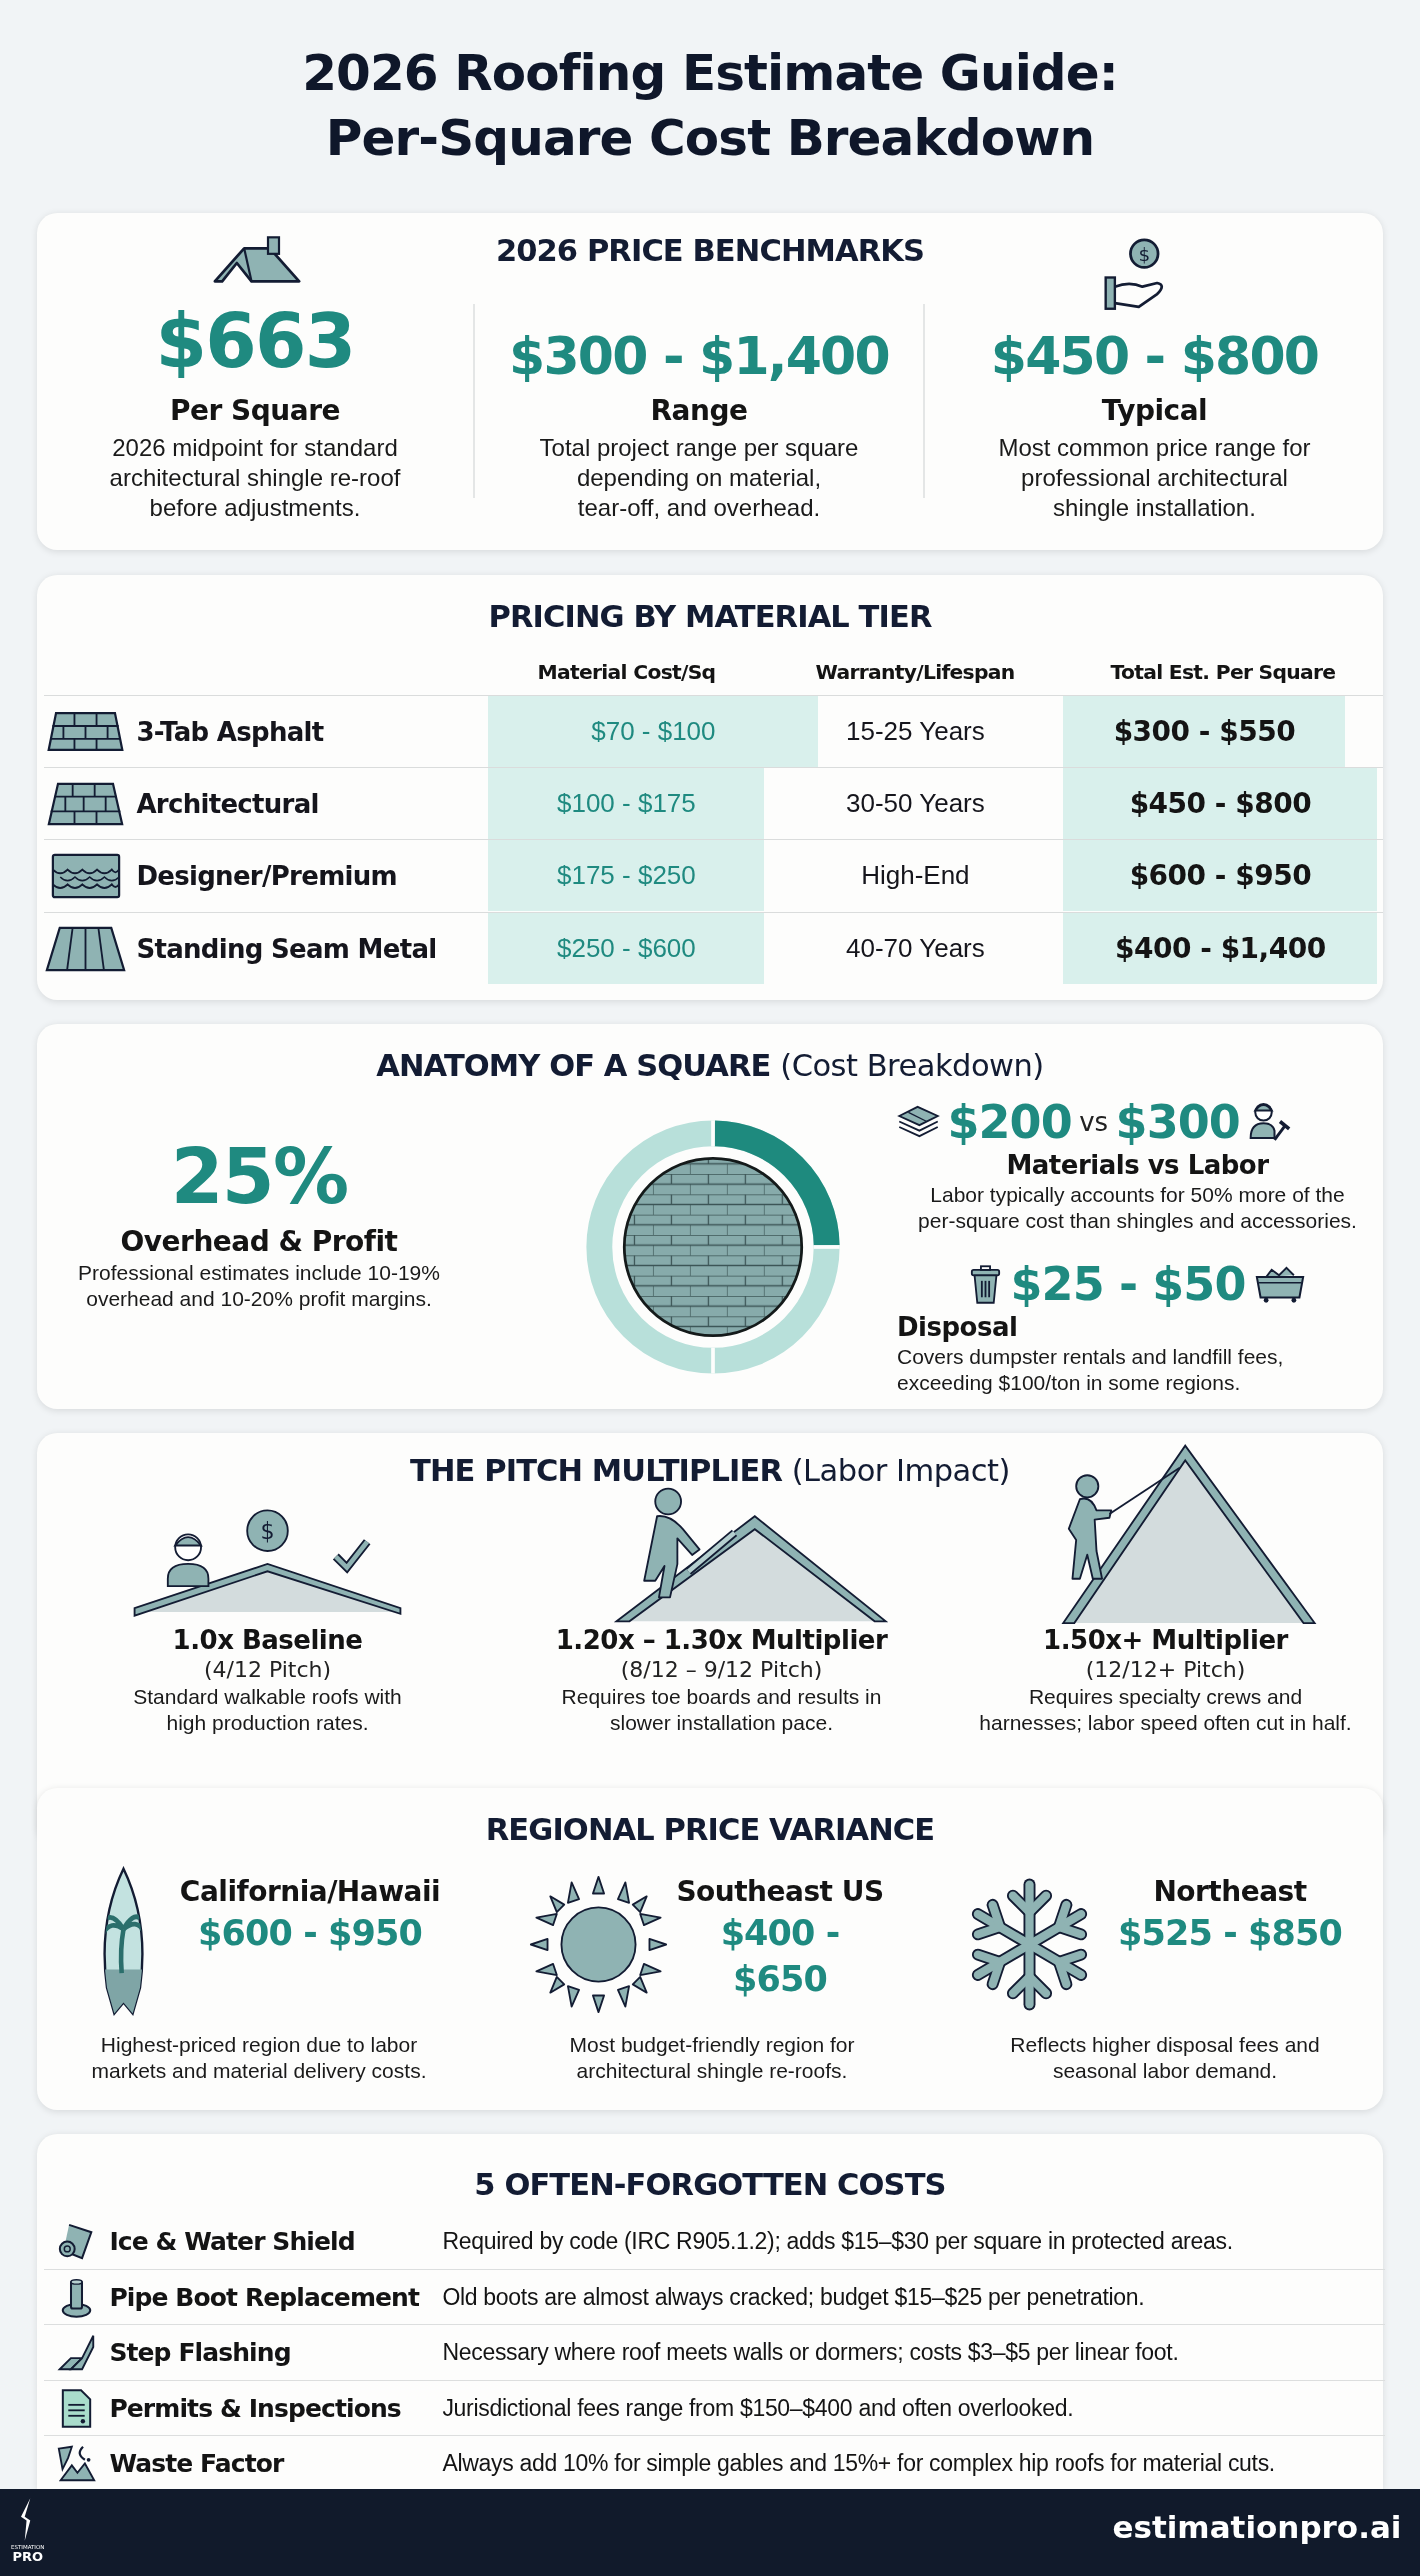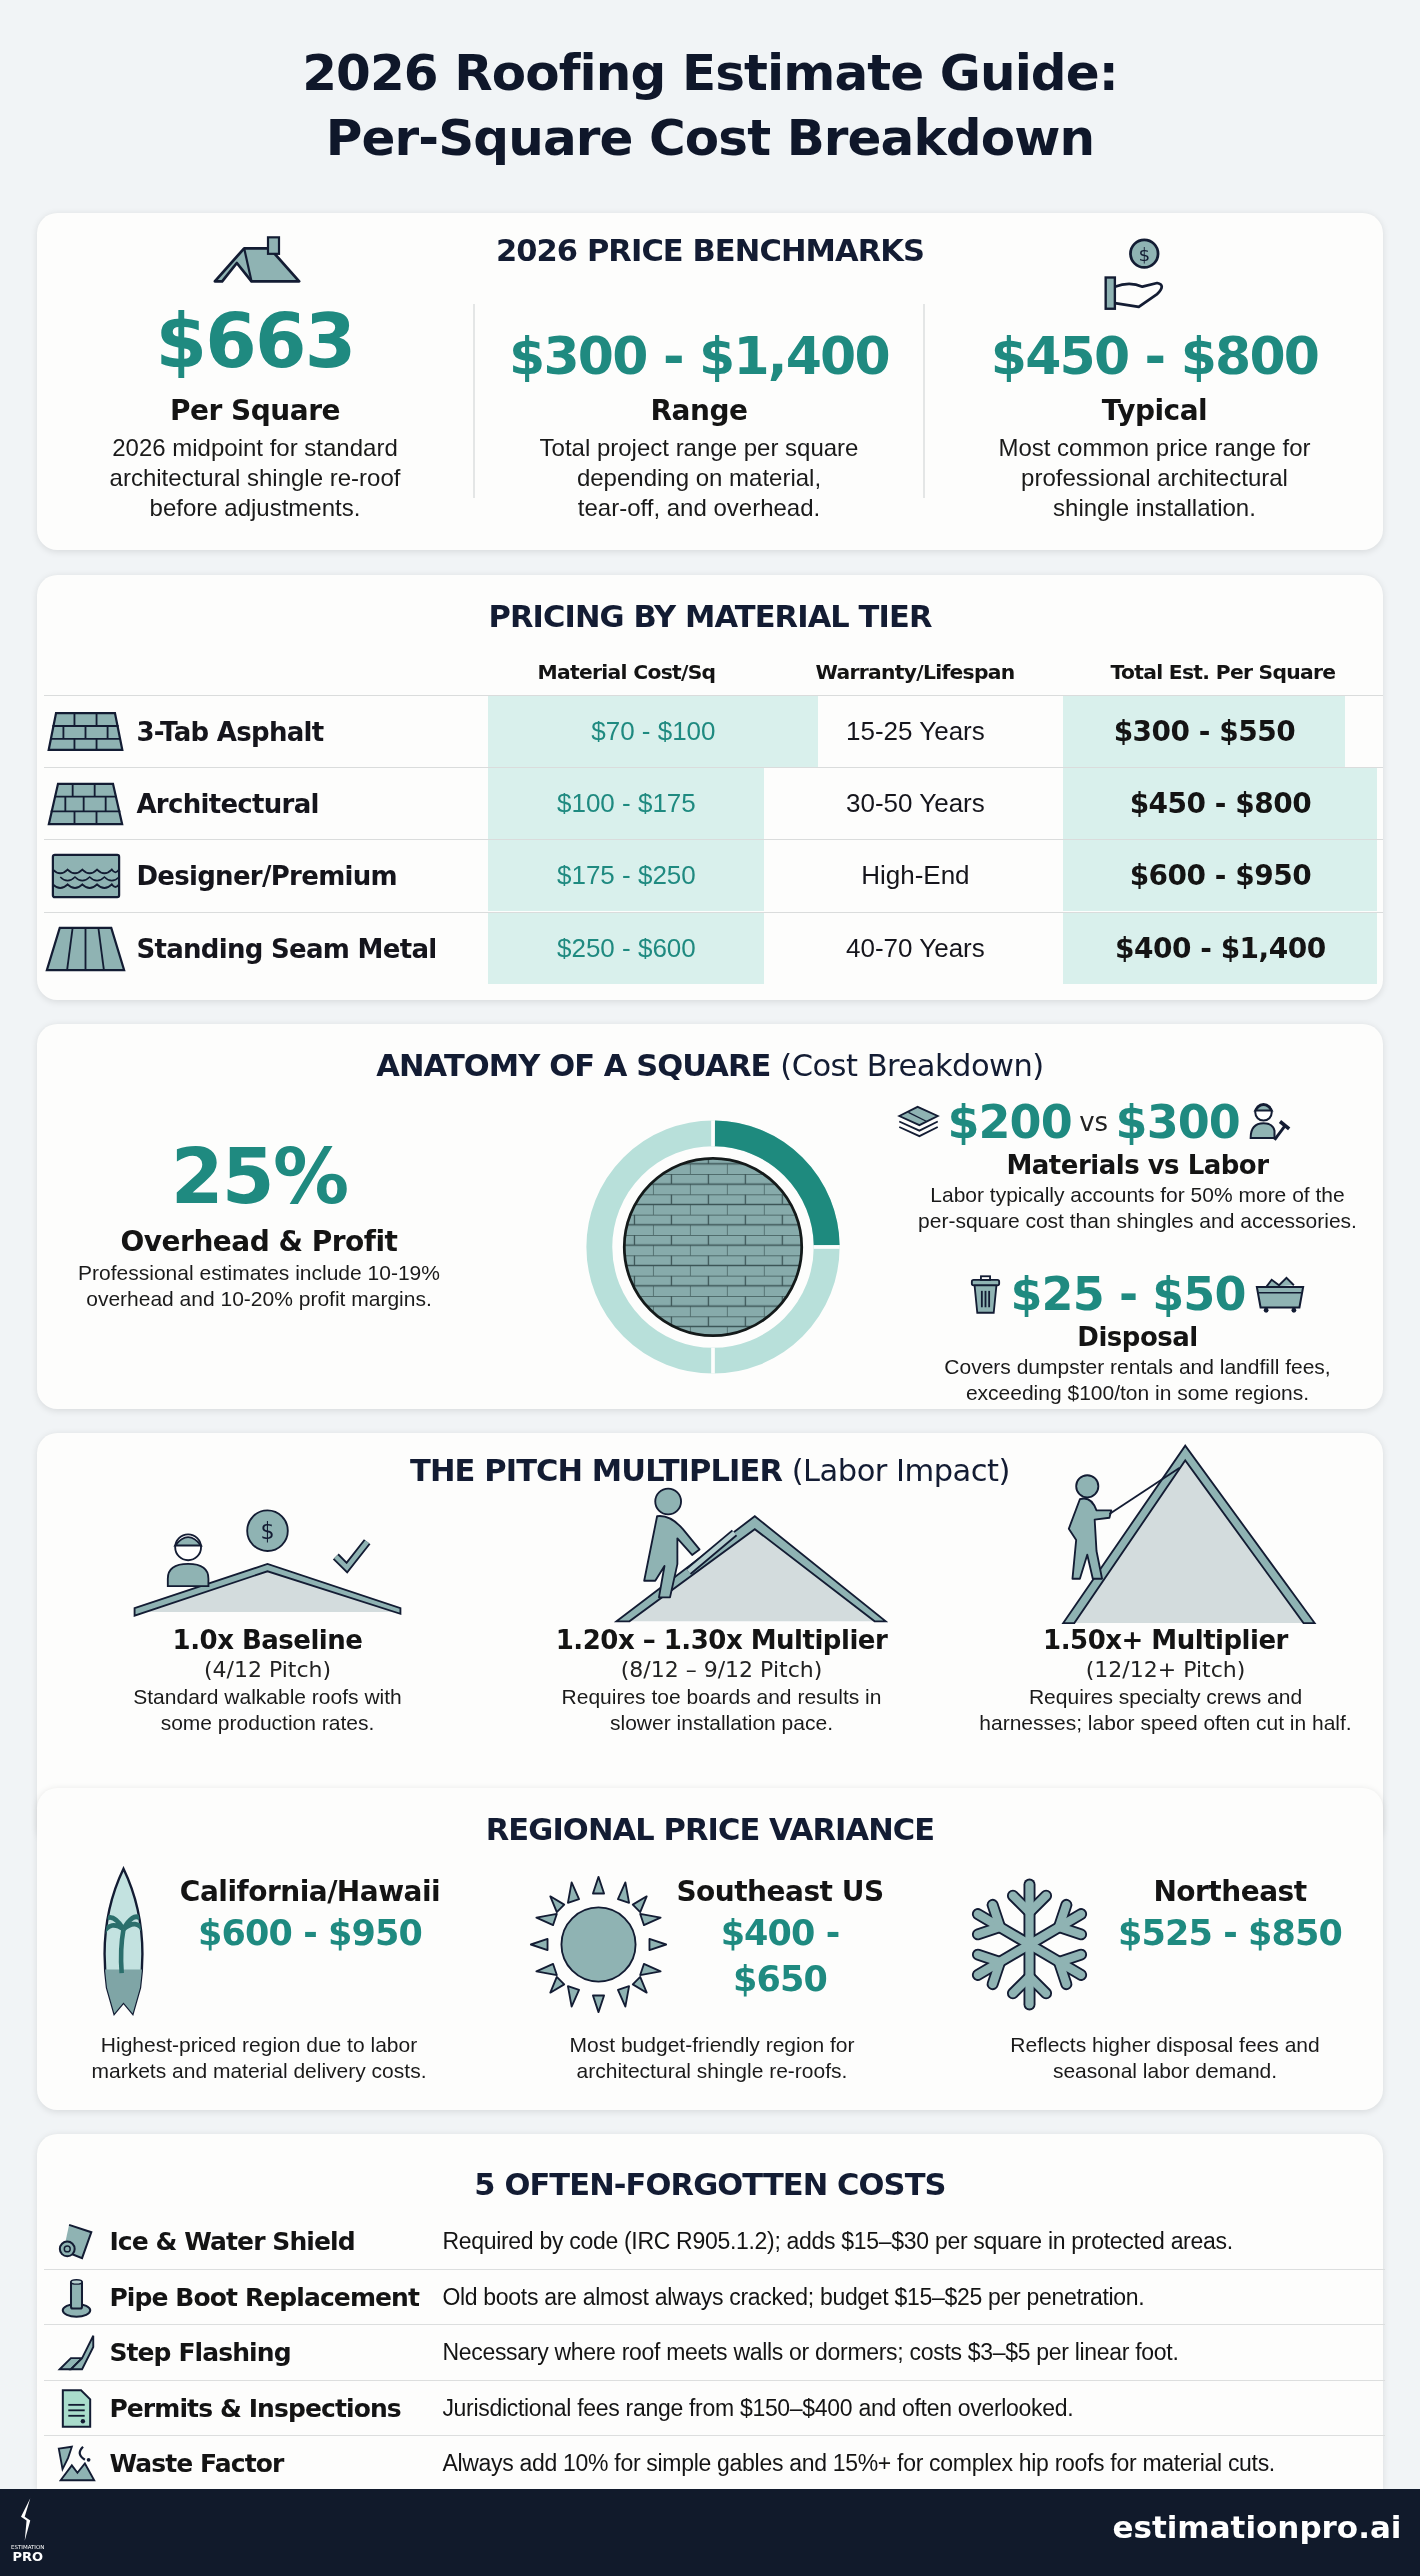--- a/index.html
+++ b/index.html
@@ -248,21 +248,21 @@
         <line x1="18" y1="11" x2="23" y2="15" stroke="#131c33" stroke-width="2"></line>
       </svg>
     </div>
     <div class="bold-label" style="font-size:26px;line-height:33px;">Materials vs Labor</div>
     <div class="desc" style="font-size:21px;line-height:26px;">
       <div>Labor typically accounts for 50% more of the</div>
       <div>per-square cost than shingles and accessories.</div>
     </div>
   </div>
 
-  <div style="position:absolute;left:860px;top:243px;width:481px;text-align:center;">
+  <div style="position:absolute;left:860px;top:233px;width:481px;">
     <div style="display:flex;align-items:center;justify-content:center;gap:9.2px;height:54px;">
       <svg width="31" height="41" viewBox="0 0 17 22">
         <rect x="1" y="3" width="15" height="3" rx="1" fill="#8fb3b3" stroke="#131c33" stroke-width="1"></rect>
         <rect x="6" y="1" width="5" height="2" fill="none" stroke="#131c33" stroke-width="1"></rect>
         <path d="M2.5,6 L4,21 L13,21 L14.5,6 Z" fill="#8fb3b3" stroke="#131c33" stroke-width="1"></path>
         <line x1="6.5" y1="9" x2="6.5" y2="18" stroke="#131c33"></line>
           <line x1="8.5" y1="9" x2="8.5" y2="18" stroke="#131c33"></line>
           <line x1="10.5" y1="9" x2="10.5" y2="18" stroke="#131c33"></line>
       </svg>
       <span class="big-num" style="font-size:46px;letter-spacing:-0.9px;">$25 - $50</span>
@@ -297,21 +297,21 @@
     <circle cx="150" cy="30" r="22" fill="#8fb3b3" stroke="#131c33" stroke-width="2"></circle>
     <text x="150" y="39" text-anchor="middle" font-size="24" fill="#131c33" font-family="DejaVu Sans, sans-serif">$</text>
     <polyline points="224,58 236,70 258,42" fill="none" stroke="#131c33" stroke-width="9" stroke-linejoin="miter"></polyline>
     <polyline points="224,58 236,70 258,42" fill="none" stroke="#8fb3b3" stroke-width="5"></polyline>
   </svg>
   <div style="position:absolute;left:55px;top:192px;width:351px;text-align:center;">
     <div class="bold-label" style="font-size:26px;line-height:31px;">1.0x Baseline</div>
     <div style="font-family:'DejaVu Sans',sans-serif;font-size:22px;line-height:28px;color:#222;">(4/12 Pitch)</div>
     <div class="desc" style="font-size:21px;line-height:26px;">
       <div>Standard walkable roofs with</div>
-      <div>some production rates.</div>
+      <div>high production rates.</div>
     </div>
   </div>
 
   <svg style="position:absolute;left:566px;top:39px;" width="287" height="153" viewBox="0 0 310 166">
     <polygon points="20,162 164,58 300,162" fill="#d3dcdd"></polygon>
     <polygon points="14,162 164,48 306,162 294,162 164,62 28,162" fill="#8fb3b3" stroke="#131c33" stroke-width="2"></polygon>
     <circle cx="70" cy="32" r="14" fill="#8fb3b3" stroke="#131c33" stroke-width="2"></circle>
     <path d="M58,48 Q72,46 86,62 L104,84 L96,90 L80,72 L80,100 L72,136 L60,136 L66,102 L56,118 L44,118 Z" fill="#8fb3b3" stroke="#131c33" stroke-width="2" stroke-linejoin="round"></path>
     <line x1="92" y1="108" x2="142" y2="66" stroke="#131c33" stroke-width="9"></line>
     <line x1="92" y1="108" x2="142" y2="66" stroke="#b5cfcf" stroke-width="5"></line>

